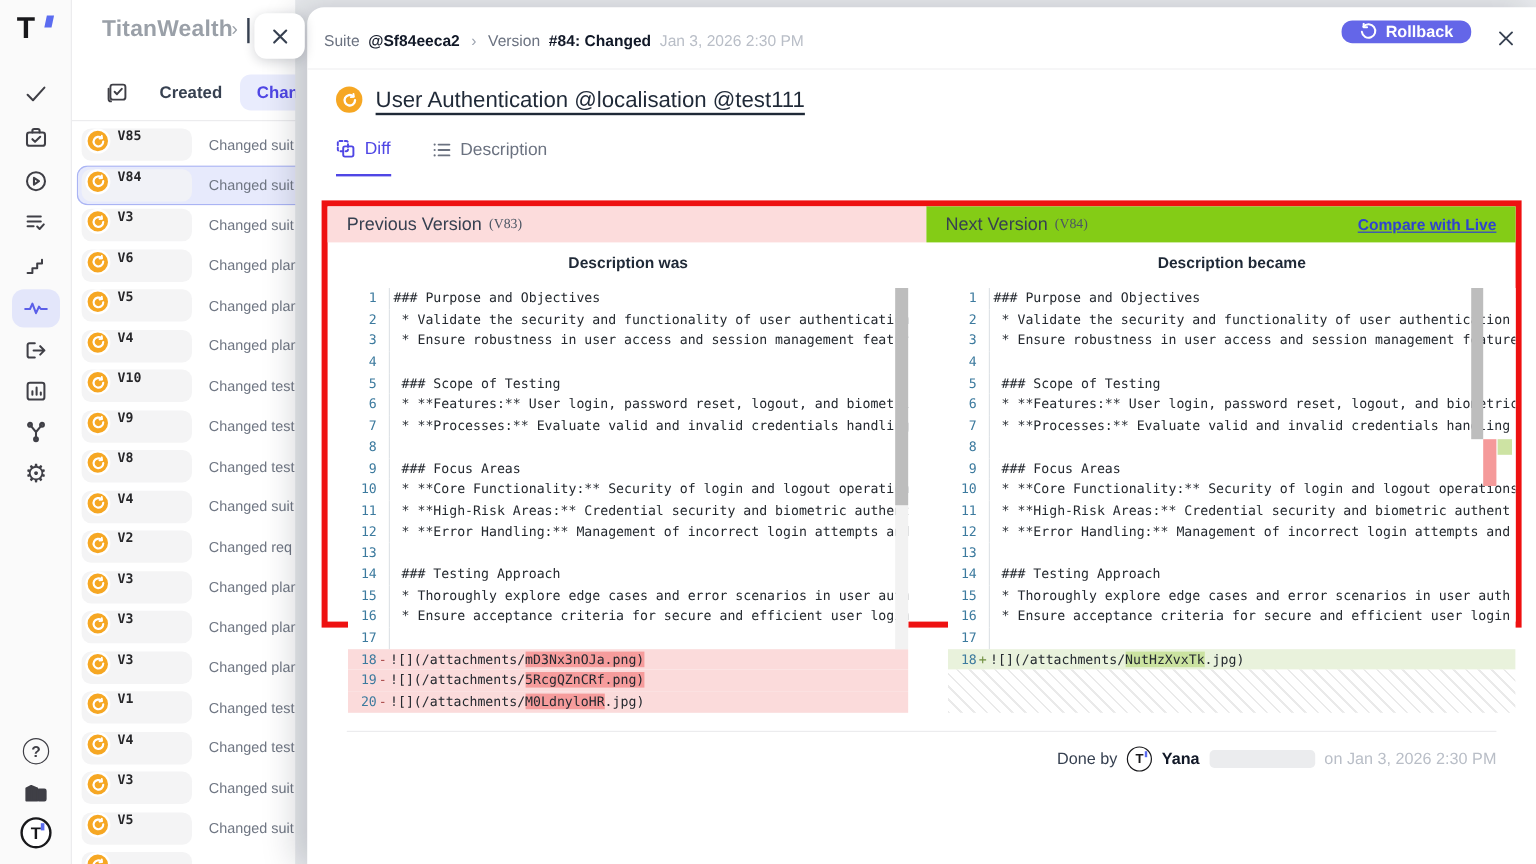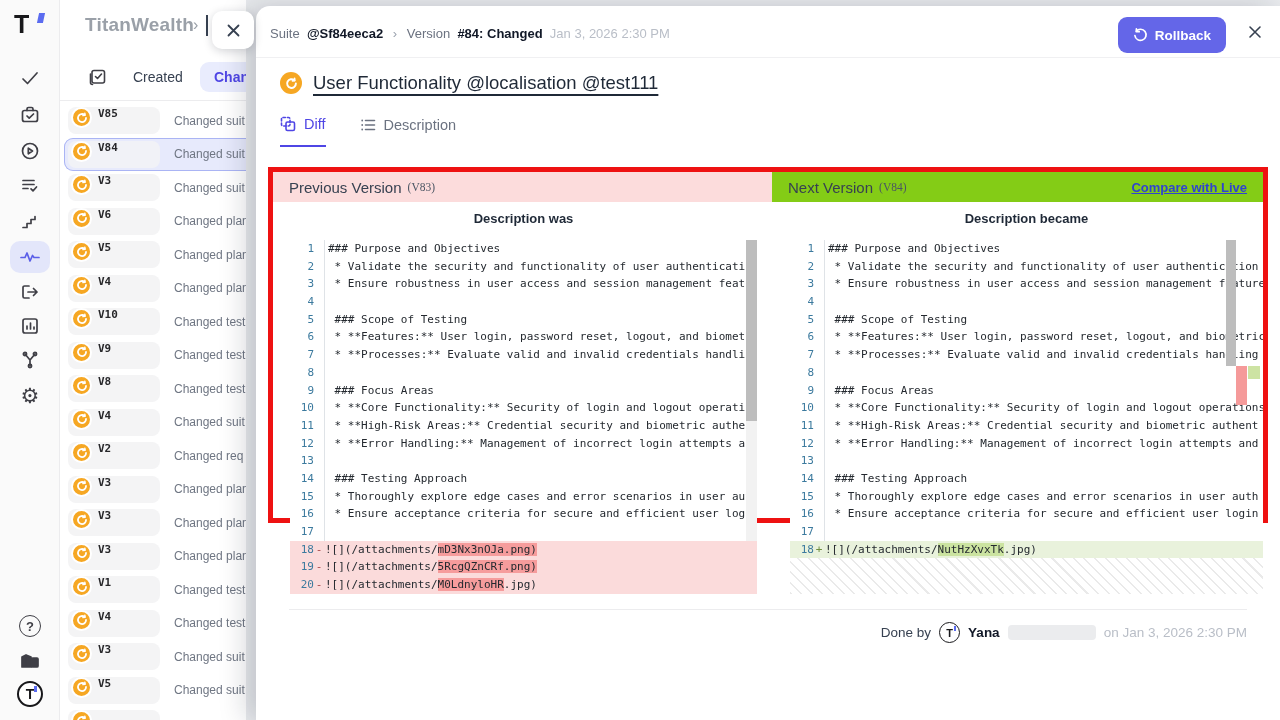--- a/index.html
+++ b/index.html
@@ -22,21 +22,21 @@
 
   
   #vpanel { position:absolute; left:60px; top:0; width:196px; height:720px; background:#fff;
     overflow:hidden; z-index:2; }
   .ws-name { position:absolute; left:25px; top:14px; font-size:19px; font-weight:600;
     color:#9aa0a8; letter-spacing:.2px; }
   .ws-chevron { position:absolute; left:133px; top:16px; font-size:16px; color:#9aa0a8; }
   .ws-caret { position:absolute; left:146px; top:15px; width:2px; height:21px; background:#374151; }
   .vhead-icon { position:absolute; left:28px; top:68px; }
   .vhead-icon svg { stroke:#3f3f46; fill:none; stroke-width:1.6; stroke-linecap:round; stroke-linejoin:round; }
-  .vtab-created { position:absolute; left:73px; top:69px; font-size:14px; font-weight:400; color:#374151; cursor:pointer; }
+  .vtab-created { position:absolute; left:73px; top:69px; font-size:14px; font-weight:700; color:#374151; cursor:pointer; }
   .vtab-changed { position:absolute; left:140px; top:62px; background:#e9ecfd; color:#4f46e5;
     font-size:14px; font-weight:600; border-radius:9px; padding:7px 14px; cursor:pointer; }
   .vdivider { position:absolute; left:0; top:100px; width:196px; height:1px; background:#ececee; }
   #version-list { position:absolute; left:4px; top:104px; width:240px; }
   .vrow { position:relative; height:33.5px; display:flex; align-items:center; border-radius:9px;
     padding-left:4px; cursor:pointer; }
   .vrow.selected { background:#e7eafc; box-shadow:inset 0 0 0 1px #aab4f4; }
   .vpill { display:flex; gap:6px; background:#f4f4f5; border-radius:8px;
     height:27px; padding:0 10px 0 3px; min-width:92px; }
   .vrow.selected .vpill { background:#f1f2f7; }
@@ -53,21 +53,21 @@
     display:flex; align-items:center; justify-content:center; cursor:pointer; }
 
   
   #backdrop { position:absolute; left:246px; top:0; width:1034px; height:720px; background:#e9ebee; z-index:5; }
   #modal { position:absolute; left:256px; top:6px; width:1024px; height:714px; background:#fff;
     border-top-left-radius:14px; box-shadow:-10px 0 28px rgba(16,24,40,.18); z-index:10; }
   .crumb { position:absolute; left:14px; top:20px; font-size:13px; color:#6b7280; }
   .crumb b { color:#111827; }
   .crumb .sep { color:#9ca3af; padding:0 6px; }
   .crumb .muted { color:#b9bec7; }
-  .rollback-btn { position:absolute; right:54px; top:11px; height:36px; background:#6466e8;
+  .rollback-btn { position:absolute; right:54px; top:11px; height:19px; background:#6466e8;
     border:none; border-radius:9px; color:#fff; font-size:13.5px; font-weight:600;
     font-family:"Liberation Sans",sans-serif; padding:0 15px; display:flex; align-items:center; gap:7px; cursor:pointer; }
   .modal-close { position:absolute; right:17px; top:18px; cursor:pointer; }
   .modal-hdiv { position:absolute; left:0; top:51px; width:1024px; height:1px; background:#f0f0f2; }
 
   .title-row { position:absolute; left:24px; top:66px; display:flex; align-items:center; gap:11px; }
   .title-badge { width:22px; height:22px; border-radius:50%; background:#f6a723;
     display:flex; align-items:center; justify-content:center; }
   .entity-title { font-size:18.5px; font-weight:500; color:#1f2937; text-decoration:underline;
     text-underline-offset:5px; text-decoration-thickness:1.5px; }
@@ -494,21 +494,21 @@
   </span>
   <div class="modal-hdiv"></div>
 
   <div class="title-row">
     <span class="title-badge">
       <svg width="13" height="13" viewBox="0 0 14 14">
           <path d="M11.7 7a4.7 4.7 0 1 1-1.6-3.5" stroke="#fff" stroke-width="2.1" fill="none" stroke-linecap="round"></path>
           <path d="M10.3 1.3l.3 2.6-2.6.3" stroke="#fff" stroke-width="1.7" fill="none" stroke-linecap="round" stroke-linejoin="round"></path>
         </svg>
     </span>
-    <span class="entity-title">User Functionality @localisation @test111</span>
+    <span class="entity-title">User Authentication @localisation @test111</span>
   </div>
 
   <div class="tabs">
     <div class="tab active">
       <svg width="16" height="16" viewBox="0 0 16 16">
           <rect x="1.5" y="1.5" width="8.5" height="8.5" rx="1.5" stroke-dasharray="2.4 2"></rect>
           <rect x="6" y="6" width="8.5" height="8.5" rx="1.5"></rect>
         </svg>
       <span>Diff</span>
     </div>

